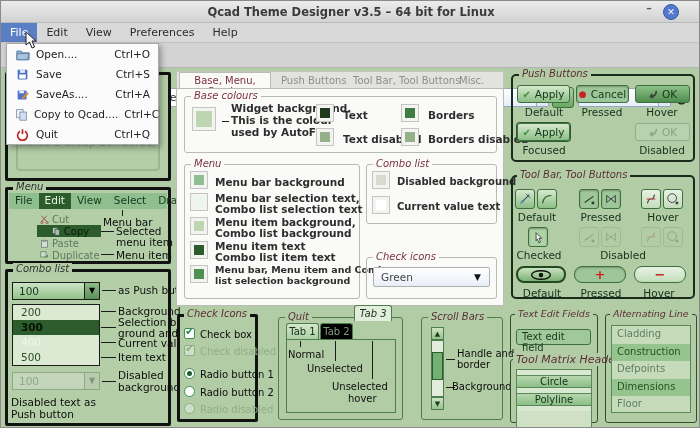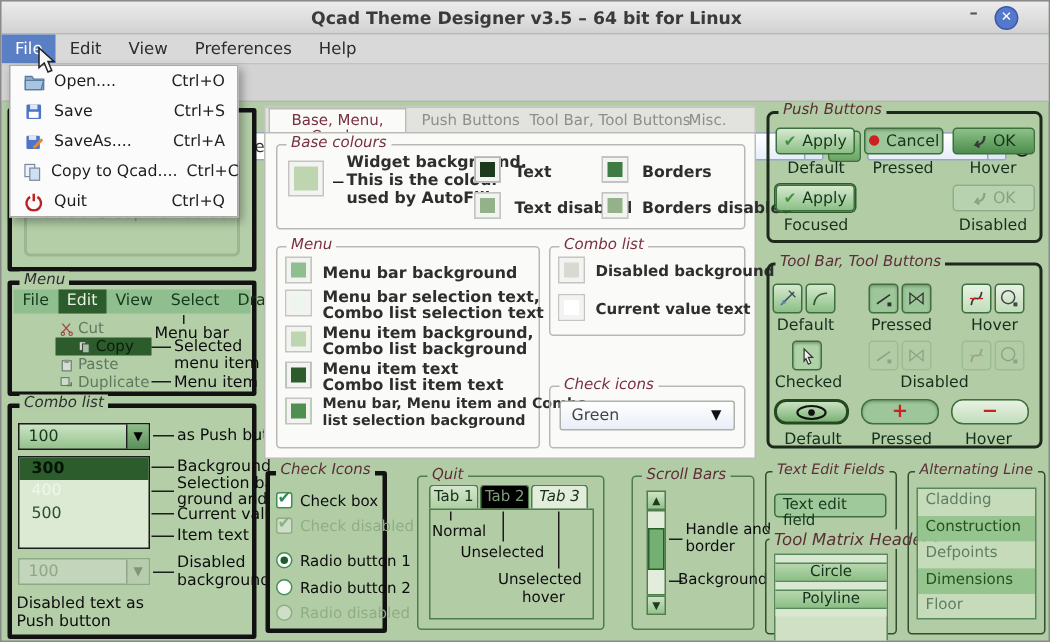--- a/index.html
+++ b/index.html
@@ -224,20 +224,21 @@
 
   <div class="bpanel" style="left:4px;top:268px;width:166px;height:157px;"></div>
   <span class="gt green" style="left:12px;top:262px;color:#2e2e2e;">Combo list</span>
   <div class="combofld" style="left:11px;top:281px;width:88px;">
     <span class="cv">100</span>
     <span class="carr">▼</span>
   </div>
   <div class="cn" style="left:101px;top:289px;width:14px;height:1px;"></div>
   <span class="ann" style="left:117px;top:283px;">as Push buttons</span>
   <div class="dlist" style="left:11px;top:303px;width:88px;height:62px;">
+    <div class="drow">200</div>
     <div class="drow sel" style="font-weight:bold;">300</div>
     <div class="drow cur">400</div>
     <div class="drow">500</div>
   </div>
   <div class="cn" style="left:100px;top:310px;width:15px;height:1px;"></div>
   <span class="ann" style="left:117px;top:304px;">Background</span>
   <div class="cn" style="left:100px;top:326px;width:15px;height:1px;"></div>
   <span class="ann" style="left:117px;top:315px;">Selection back-</span>
   <span class="ann" style="left:117px;top:326px;">ground and text</span>
   <div class="cn" style="left:100px;top:341px;width:15px;height:1px;"></div>
@@ -325,21 +326,21 @@
   <span class="cilbl" style="left:199px;top:368px;">Radio button 1</span>
   <div class="rad" style="left:183px;top:385px;"></div>
   <span class="cilbl" style="left:199px;top:386px;">Radio button 2</span>
   <div class="rad dis" style="left:183px;top:402px;"></div>
   <span class="cilbl dis" style="left:199px;top:403px;">Radio disabled</span>
 
   <div class="ggrp" style="left:277px;top:316px;width:125px;height:103px;"></div>
   <span class="gt green" style="left:284px;top:310px;">Quit</span>
   <div class="dtab" style="left:285px;top:322px;width:33px;">Tab 1</div>
   <div class="dtab unsel" style="left:319px;top:322px;width:33px;">Tab 2</div>
-  <div class="dtab hov" style="left:353px;top:322px;width:38px;">Tab 3</div>
+  <div class="dtab hov" style="left:353px;top:304px;width:38px;">Tab 3</div>
   <div class="ab" style="left:285px;top:338px;width:110px;height:74px;border:1px solid #4e7d4e;"></div>
   <div class="cn" style="left:299px;top:340px;width:1px;height:6px;"></div>
   <span class="ann" style="left:287px;top:348px;font-size:10px;">Normal</span>
   <div class="cn" style="left:334px;top:340px;width:1px;height:20px;"></div>
   <span class="ann" style="left:306px;top:362px;font-size:10px;">Unselected</span>
   <div class="cn" style="left:371px;top:340px;width:1px;height:38px;"></div>
   <span class="ann" style="left:331px;top:380px;font-size:10px;">Unselected</span>
   <span class="ann" style="left:347px;top:392px;font-size:10px;">hover</span>
 
   <div class="ggrp" style="left:420px;top:316px;width:82px;height:103px;"></div>

